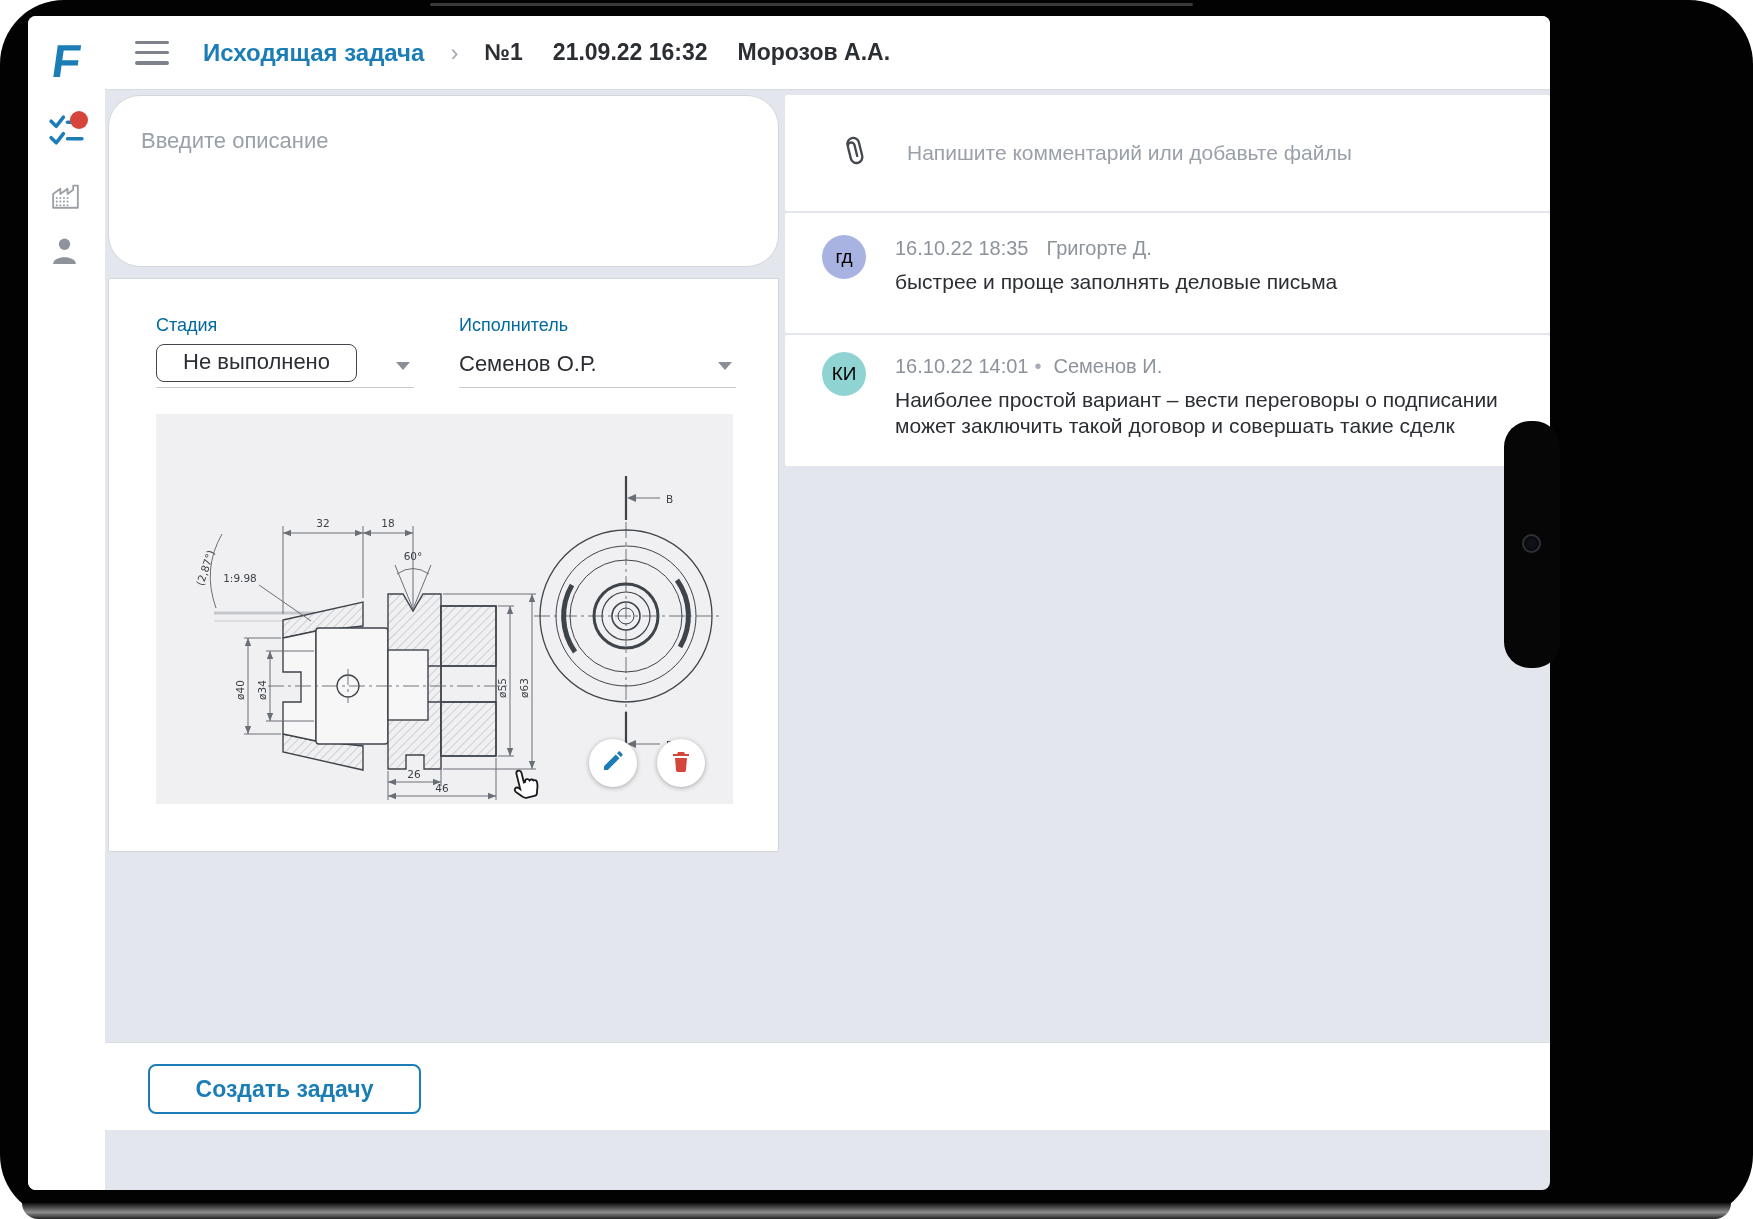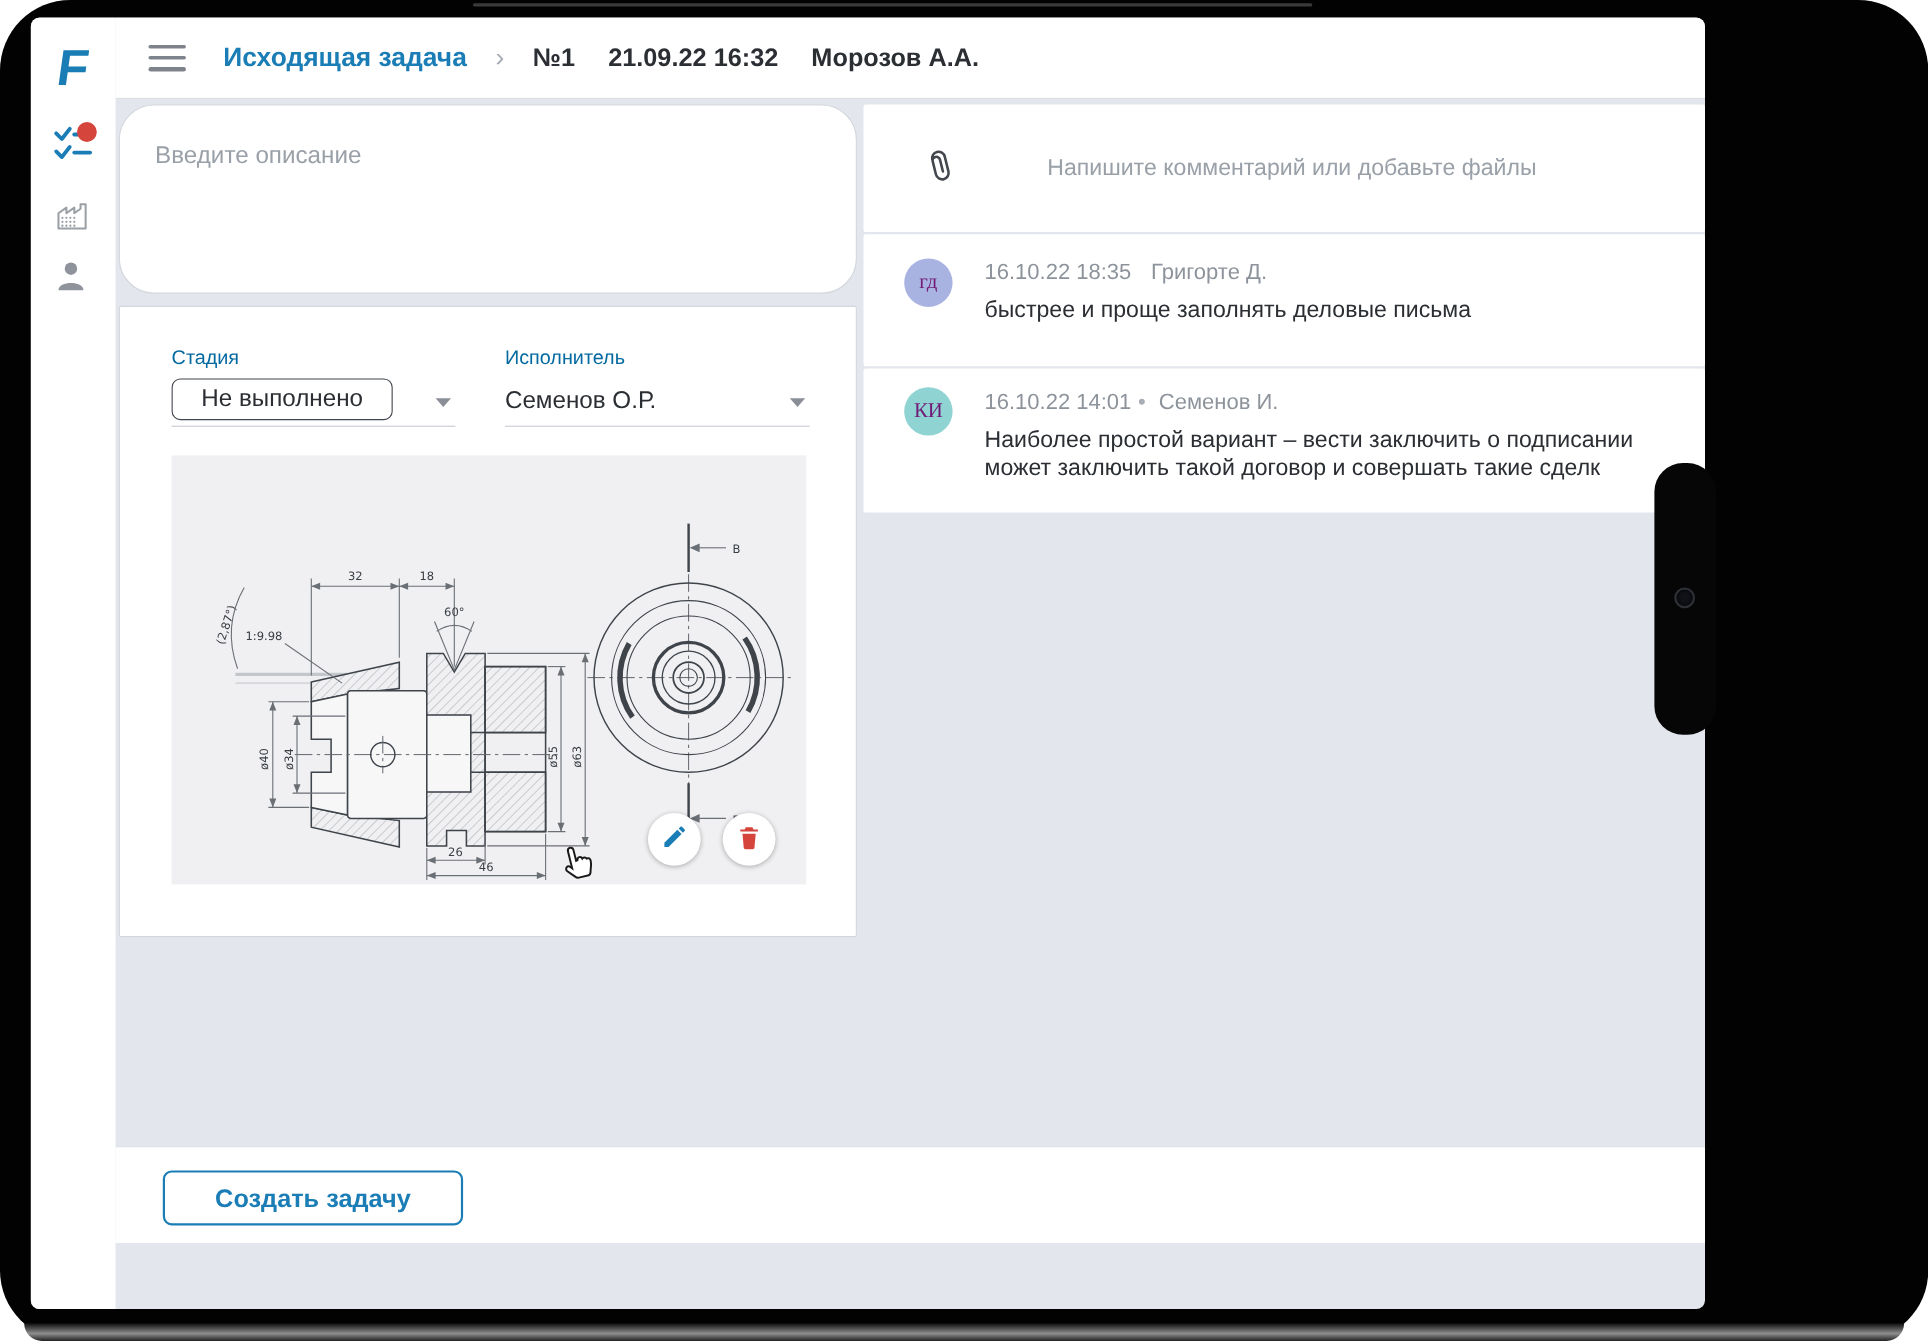--- a/index.html
+++ b/index.html
@@ -56,29 +56,29 @@
     border-right:7px solid transparent;border-top:8px solid #8a8f97;cursor:pointer;}
 
   .drawing-box{position:absolute;left:47px;top:135px;width:577px;height:390px;background:#f0f0f2;}
   .fab{position:absolute;width:48px;height:48px;border-radius:50%;background:#fff;
     box-shadow:0 1px 5px rgba(0,0,0,.3);display:flex;align-items:center;justify-content:center;cursor:pointer;}
   .fab-edit{left:480px;top:460px;}
   .fab-del{left:548px;top:460px;}
   .hand-cursor{position:absolute;left:400px;top:488px;transform:rotate(-14deg);}
 
   
-  .rc{left:757px;width:765px;border:none;gap:45px;}
+  .rc{left:757px;width:765px;border:none;}
   .comment-input{top:79px;height:116px;display:flex;align-items:center;cursor:text;}
   .clip{margin-left:56px;}
   .ci-placeholder{margin-left:38px;color:#9aa0a8;font-size:21px;}
   .comment{overflow:hidden;}
   .cm1{top:197px;height:120px;}
   .cm2{top:319px;height:131px;}
   .avatar{position:absolute;left:37px;width:44px;height:44px;border-radius:50%;
-    display:flex;align-items:center;justify-content:center;font-size:19px;color:#701a75;font-family:Liberation Serif, serif;}
+    display:flex;align-items:center;justify-content:center;font-size:19px;color:#000000;}
   .cm1 .avatar{top:22px;}
   .cm2 .avatar{top:17px;}
   .cm-body{position:absolute;left:110px;right:4px;}
   .cm1 .cm-body{top:24px;}
   .cm2 .cm-body{top:20px;}
   .cm-meta{color:#8d939b;font-size:20px;white-space:nowrap;}
   .cm-meta .sep{margin:0 6px;color:#a7adb5;}
   .cm-meta .author{margin-left:6px;}
   .cm-text{color:#2b2e33;font-size:21px;margin-top:9px;white-space:nowrap;overflow:hidden;line-height:26px;}
 
@@ -332,21 +332,21 @@
           <div class="cm-text">быстрее и проще заполнять деловые письма</div>
         </div>
       </section>
 
       <section class="card rc comment cm2">
         <div class="avatar" style="background: rgb(143, 211, 211);">КИ</div>
         <div class="cm-body">
           <div class="cm-meta">
             <span>16.10.22 14:01</span><span class="sep">•</span><span class="author">Семенов И.</span>
           </div>
-          <div class="cm-text">Наиболее простой вариант – вести заключить о подписании</div>
+          <div class="cm-text">Наиболее простой вариант – вести переговоры о подписании</div>
           <div class="cm-text" style="margin-top:0;">может заключить такой договор и совершать такие сделк</div>
         </div>
       </section>
 
       <footer class="footer">
         <button class="create-btn">Создать задачу</button>
       </footer>
 
     </div>
 

